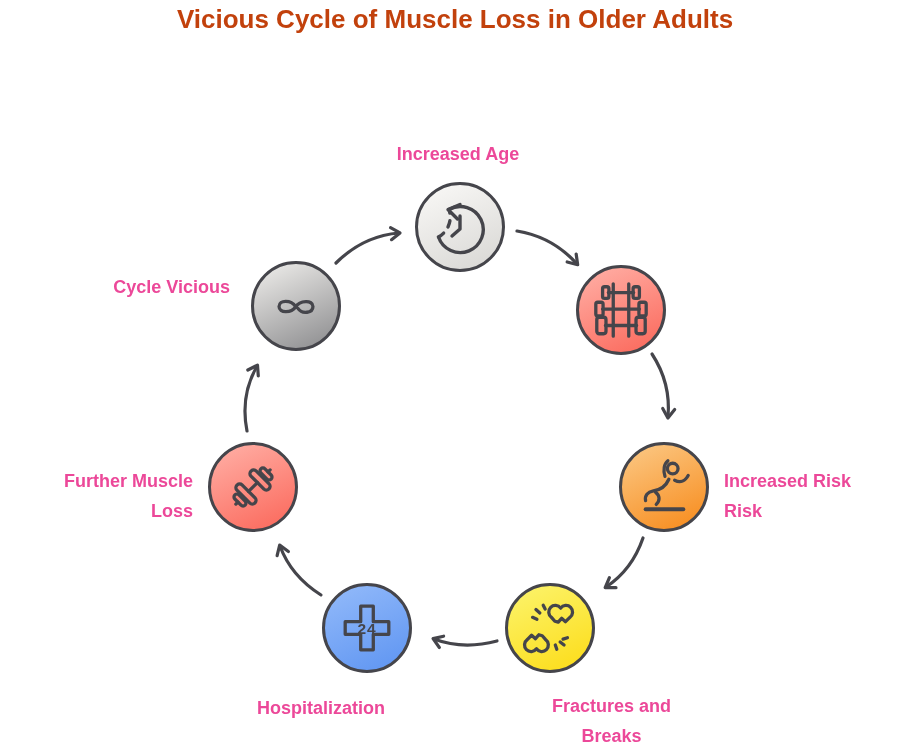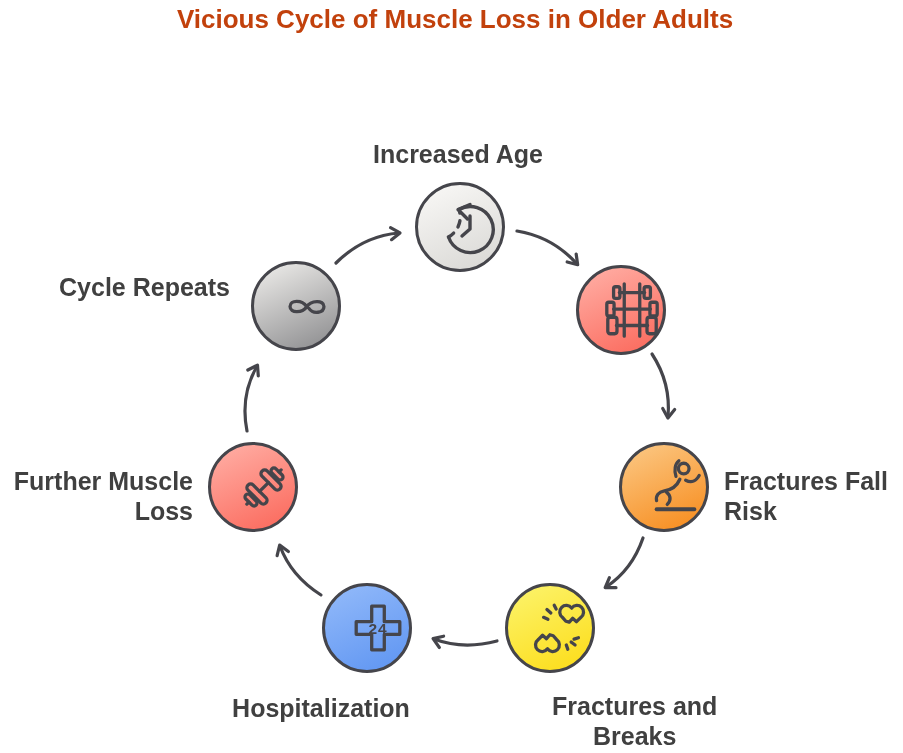--- a/index.html
+++ b/index.html
@@ -10,26 +10,26 @@
   }
   .canvas{position:absolute;left:0;top:0;width:903px;height:753px;}
   .title{
     position:absolute;left:455px;top:4px;transform:translateX(-50%);
     font-size:26px;font-weight:700;color:#c2410c;white-space:nowrap;
   }
   .arrows{position:absolute;left:0;top:0;z-index:1;}
   .node{
     position:absolute;width:90px;height:90px;border-radius:50%;
     border:3.5px solid #45454b;box-sizing:border-box;
-    display:flex;align-items:center;justify-content:flex-end;z-index:2;
+    display:flex;align-items:center;justify-content:center;z-index:2;
   }
   .node svg{display:block;}
   .label{
     position:absolute;z-index:3;
-    font-size:25px;font-weight:700;color:#404040;
+    font-size:18px;font-weight:700;color:#ec4899;
     line-height:30px;white-space:pre-line;
   }
   .lbl-increased-age{left:458px;top:139px;transform:translateX(-50%);white-space:nowrap;}
   .lbl-muscle-loss{left:688px;top:272px;white-space:nowrap;}
   .lbl-fall-risk{left:724px;top:466px;text-align:left;}
   .lbl-fractures{left:552px;top:691px;text-align:center;}
   .lbl-hospitalization{left:293px;top:693px;transform:translateX(-50%);white-space:nowrap;margin-left:28px;}
   .lbl-further{right:710px;top:466px;text-align:right;width:220px;right:auto;left:-27px;}
   .lbl-further{left:auto;right:710px;width:240px;}
   .lbl-cycle-repeats{left:auto;right:673px;top:272px;text-align:right;white-space:nowrap;}
@@ -95,21 +95,21 @@
   <div class="node n-fall-risk" style="background: linear-gradient(155deg, rgb(251, 194, 122) 12%, rgb(247, 141, 31) 95%);">
     <svg width="62" height="62" viewBox="0 0 64 64">
       <circle class="ic" cx="41" cy="13" r="5.5"></circle>
       <path class="ic" d="M33,21 C31,15 32,8 36,5"></path>
       <path class="ic" d="M43,25 C49,28 54,26 57,20"></path>
       <path class="ic" d="M37,24 C34,31 28,35 21,36 C15,37 12,41 13,46"></path>
       <path class="ic" d="M23,37 C28,41 28,46 24,50"></path>
       <path class="ic-thick" d="M13,55 H52"></path>
     </svg>
   </div>
-  <div class="label lbl-fall-risk">Fractures Fall
+  <div class="label lbl-fall-risk">Increased Risk
 Risk</div>
 
   <div class="node n-fractures" style="background: linear-gradient(155deg, rgb(252, 241, 99) 12%, rgb(252, 221, 27) 95%);">
     <svg width="62" height="62" viewBox="0 0 64 64">
       <path id="boneA" class="ic" d="M37,25 L33.5,21 A6.8,6.8 0 1 1 43,11.5 A6.8,6.8 0 1 1 52.5,21 L48,25.5 L44,22 L40.5,26 Z"></path>
       <path class="ic" transform="rotate(180 30.5 32.5)" d="M37,25 L33.5,21 A6.8,6.8 0 1 1 43,11.5 A6.8,6.8 0 1 1 52.5,21 L48,25.5 L44,22 L40.5,26 Z"></path>
       <g class="ic" stroke-width="3">
         <path d="M25,8.5 L27,12.5"></path>
         <path d="M17.5,13 L21.5,16.5"></path>
         <path d="M14,21 L18.5,23"></path>
@@ -143,15 +143,15 @@
     </svg>
   </div>
   <div class="label lbl-further">Further Muscle
 Loss</div>
 
   <div class="node n-cycle-repeats" style="background: linear-gradient(155deg, rgb(228, 227, 225) 12%, rgb(143, 143, 145) 95%);">
     <svg width="62" height="62" viewBox="0 0 64 64">
       <path class="ic" d="M31.5,32.5 C27,25.5 14.5,25.5 14.5,32.5 C14.5,39.5 27,39.7 31.5,33 C36,26 49.5,25.5 49.5,32.5 C49.5,39.2 38.5,41 34,34.5"></path>
     </svg>
   </div>
-  <div class="label lbl-cycle-repeats">Cycle Repeats</div>
+  <div class="label lbl-cycle-repeats">Cycle Vicious</div>
 
 </div>
 
 </body></html>

